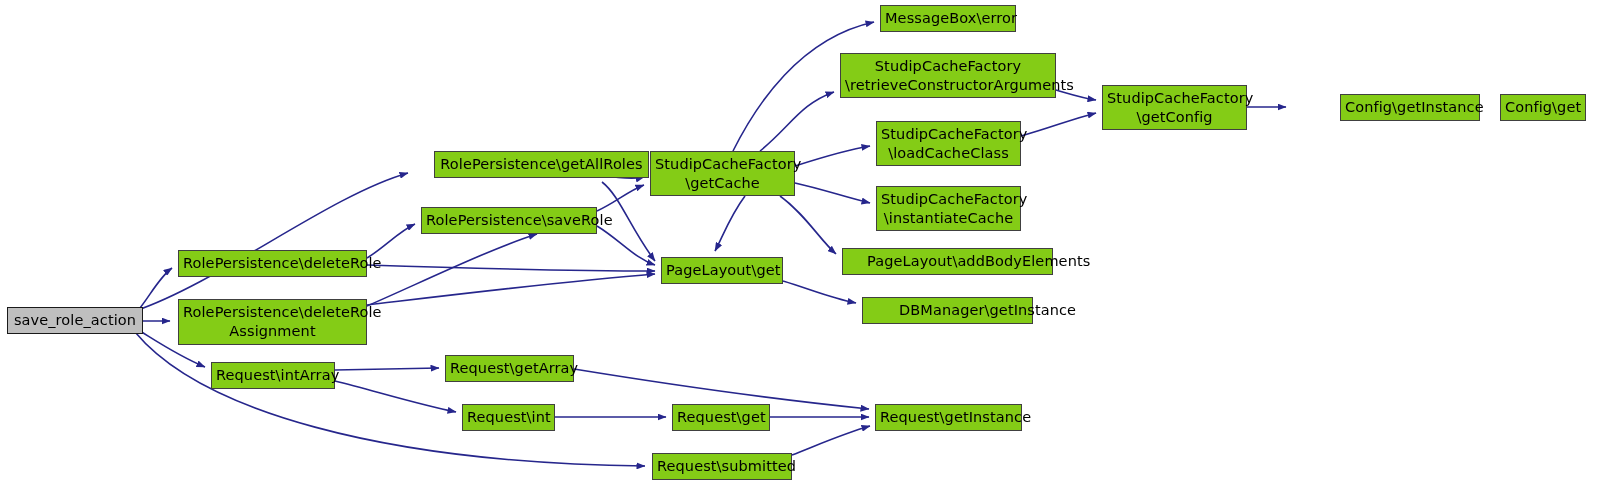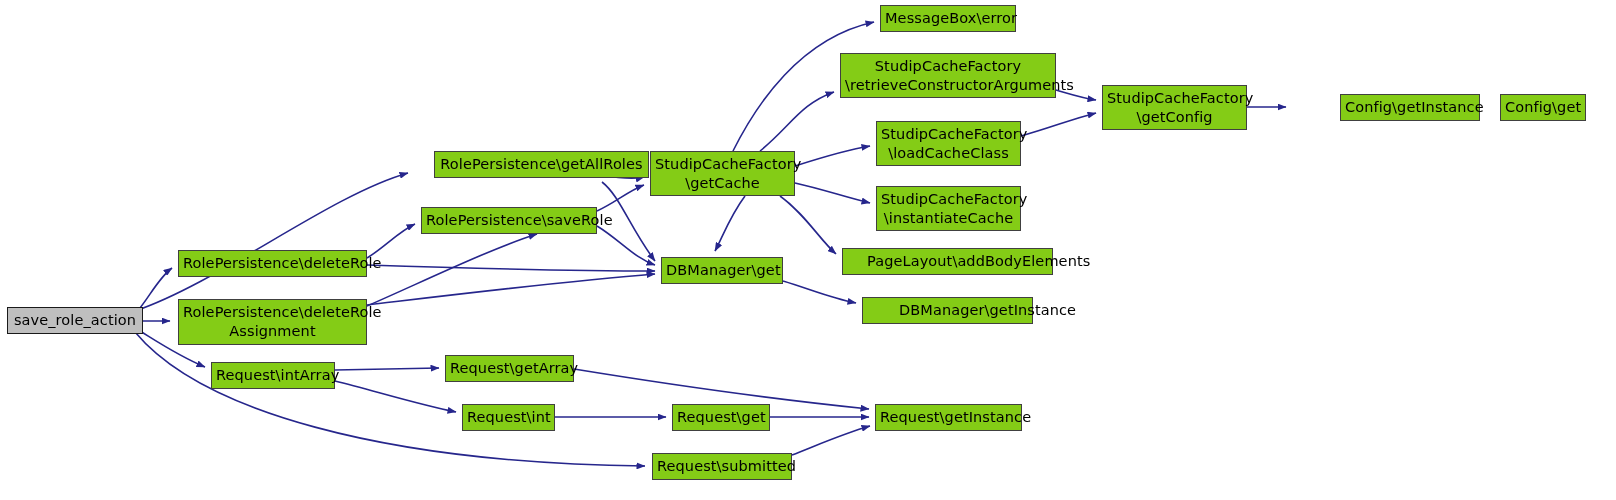--- a/index.html
+++ b/index.html
@@ -98,21 +98,21 @@
   <div id="nodes-layer">
       <div class="node current" style="left: 7px; top: 307px; width: 136px; height: 27px;"><span class="node-label">save_role_action</span></div>
       <div class="node" style="left: 414px; top: 151px; width: 215px; height: 27px; margin-left: 20px;"><span class="node-label">RolePersistence\getAllRoles</span></div>
       <div class="node" style="left: 421px; top: 207px; width: 176px; height: 27px;"><span class="node-label">RolePersistence\saveRole</span></div>
       <div class="node" style="left: 178px; top: 250px; width: 189px; height: 27px;"><span class="node-label">RolePersistence\deleteRole</span></div>
       <div class="node" style="left: 178px; top: 299px; width: 189px; height: 46px;"><span class="node-label">RolePersistence\deleteRole
 Assignment</span></div>
       <div class="node" style="left: 211px; top: 362px; width: 124px; height: 27px;"><span class="node-label">Request\intArray</span></div>
       <div class="node" style="left: 650px; top: 151px; width: 145px; height: 45px;"><span class="node-label">StudipCacheFactory
 \getCache</span></div>
-      <div class="node" style="left: 661px; top: 257px; width: 122px; height: 27px;"><span class="node-label">DBManager\get</span></div>
+      <div class="node" style="left: 661px; top: 257px; width: 122px; height: 27px;"><span class="node-label">PageLayout\get</span></div>
       <div class="node" style="left: 880px; top: 5px; width: 136px; height: 27px;"><span class="node-label">MessageBox\error</span></div>
       <div class="node" style="left: 840px; top: 53px; width: 216px; height: 45px;"><span class="node-label">StudipCacheFactory
 \retrieveConstructorArguments</span></div>
       <div class="node" style="left: 876px; top: 121px; width: 145px; height: 45px;"><span class="node-label">StudipCacheFactory
 \loadCacheClass</span></div>
       <div class="node" style="left: 876px; top: 186px; width: 145px; height: 45px;"><span class="node-label">StudipCacheFactory
 \instantiateCache</span></div>
       <div class="node" style="left: 842px; top: 248px; width: 211px; height: 27px; padding-left: 20px;"><span class="node-label">PageLayout\addBodyElements</span></div>
       <div class="node" style="left: 862px; top: 297px; width: 171px; height: 27px; padding-left: 32px;"><span class="node-label">DBManager\getInstance</span></div>
       <div class="node" style="left: 1102px; top: 85px; width: 145px; height: 45px;"><span class="node-label">StudipCacheFactory

